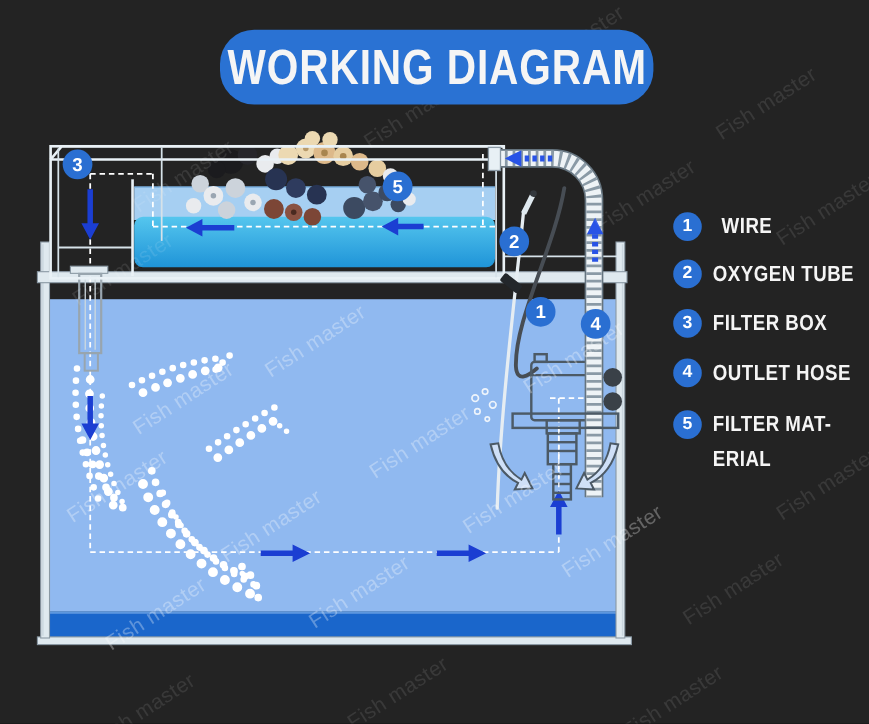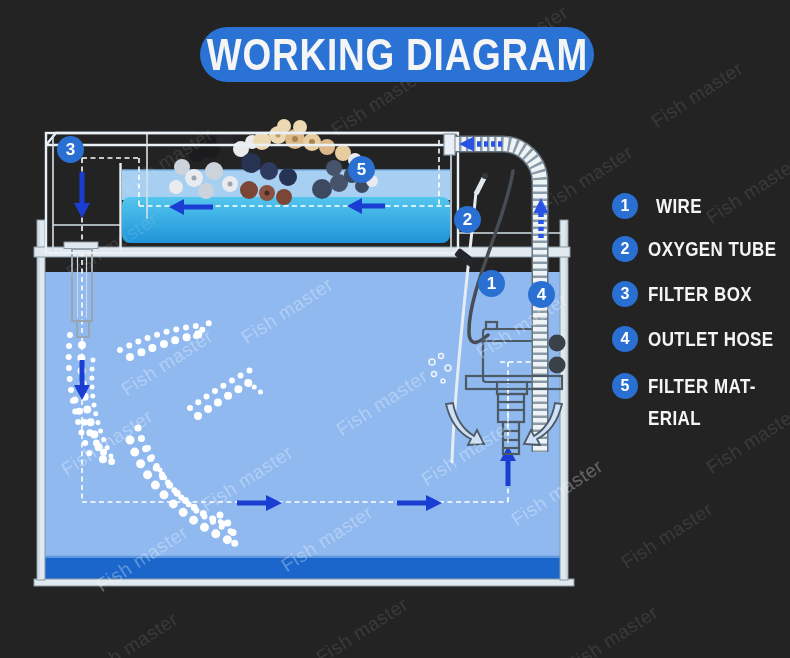--- a/index.html
+++ b/index.html
@@ -19,21 +19,21 @@
   html,body{margin:0;padding:0;background:#111;}
   .stage{
     position:relative;width:790px;height:658px;overflow:hidden;
     background:var(--background);
     font-family:"Liberation Sans","DejaVu Sans",sans-serif;
   }
   svg{position:absolute;left:0;top:0;}
 
   
   .banner{
-    position:absolute;left:200px;top:27px;width:394px;height:55px;
+    position:absolute;left:200px;top:27px;width:394px;height:68px;
     background:var(--accent-blue);border-radius:31px;
     display:flex;align-items:center;justify-content:center;z-index:6;
   }
   .banner-text{
     color:var(--text-white);font-size:45px;font-weight:700;letter-spacing:1px;
     transform:scaleX(.82);transform-origin:center;white-space:nowrap;
   }
 
   
   .legend-row{position:absolute;left:612px;display:flex;align-items:center;z-index:6;}

